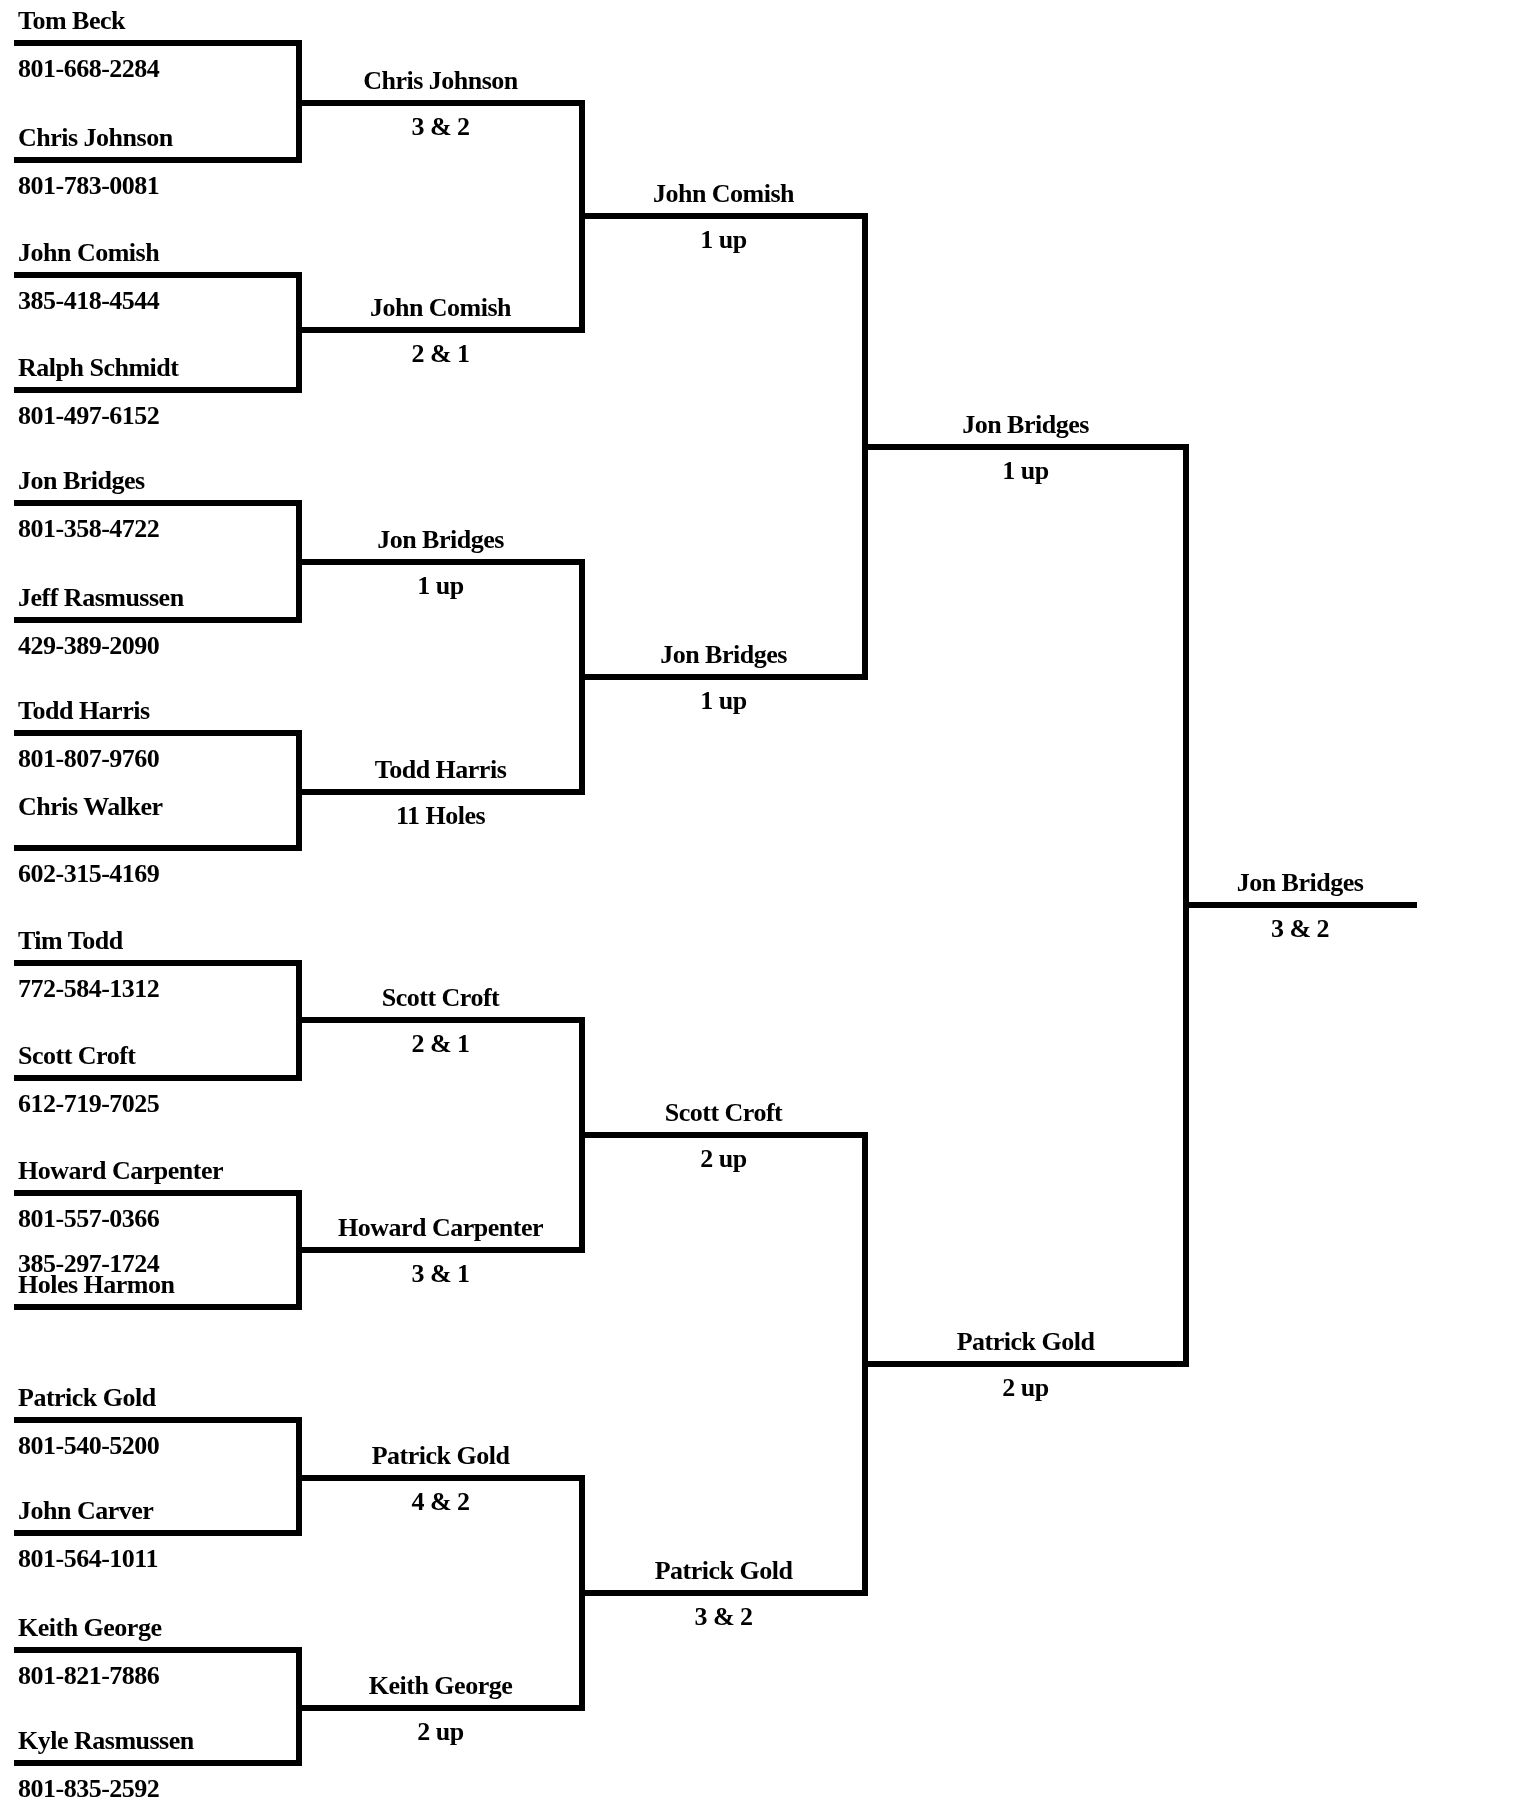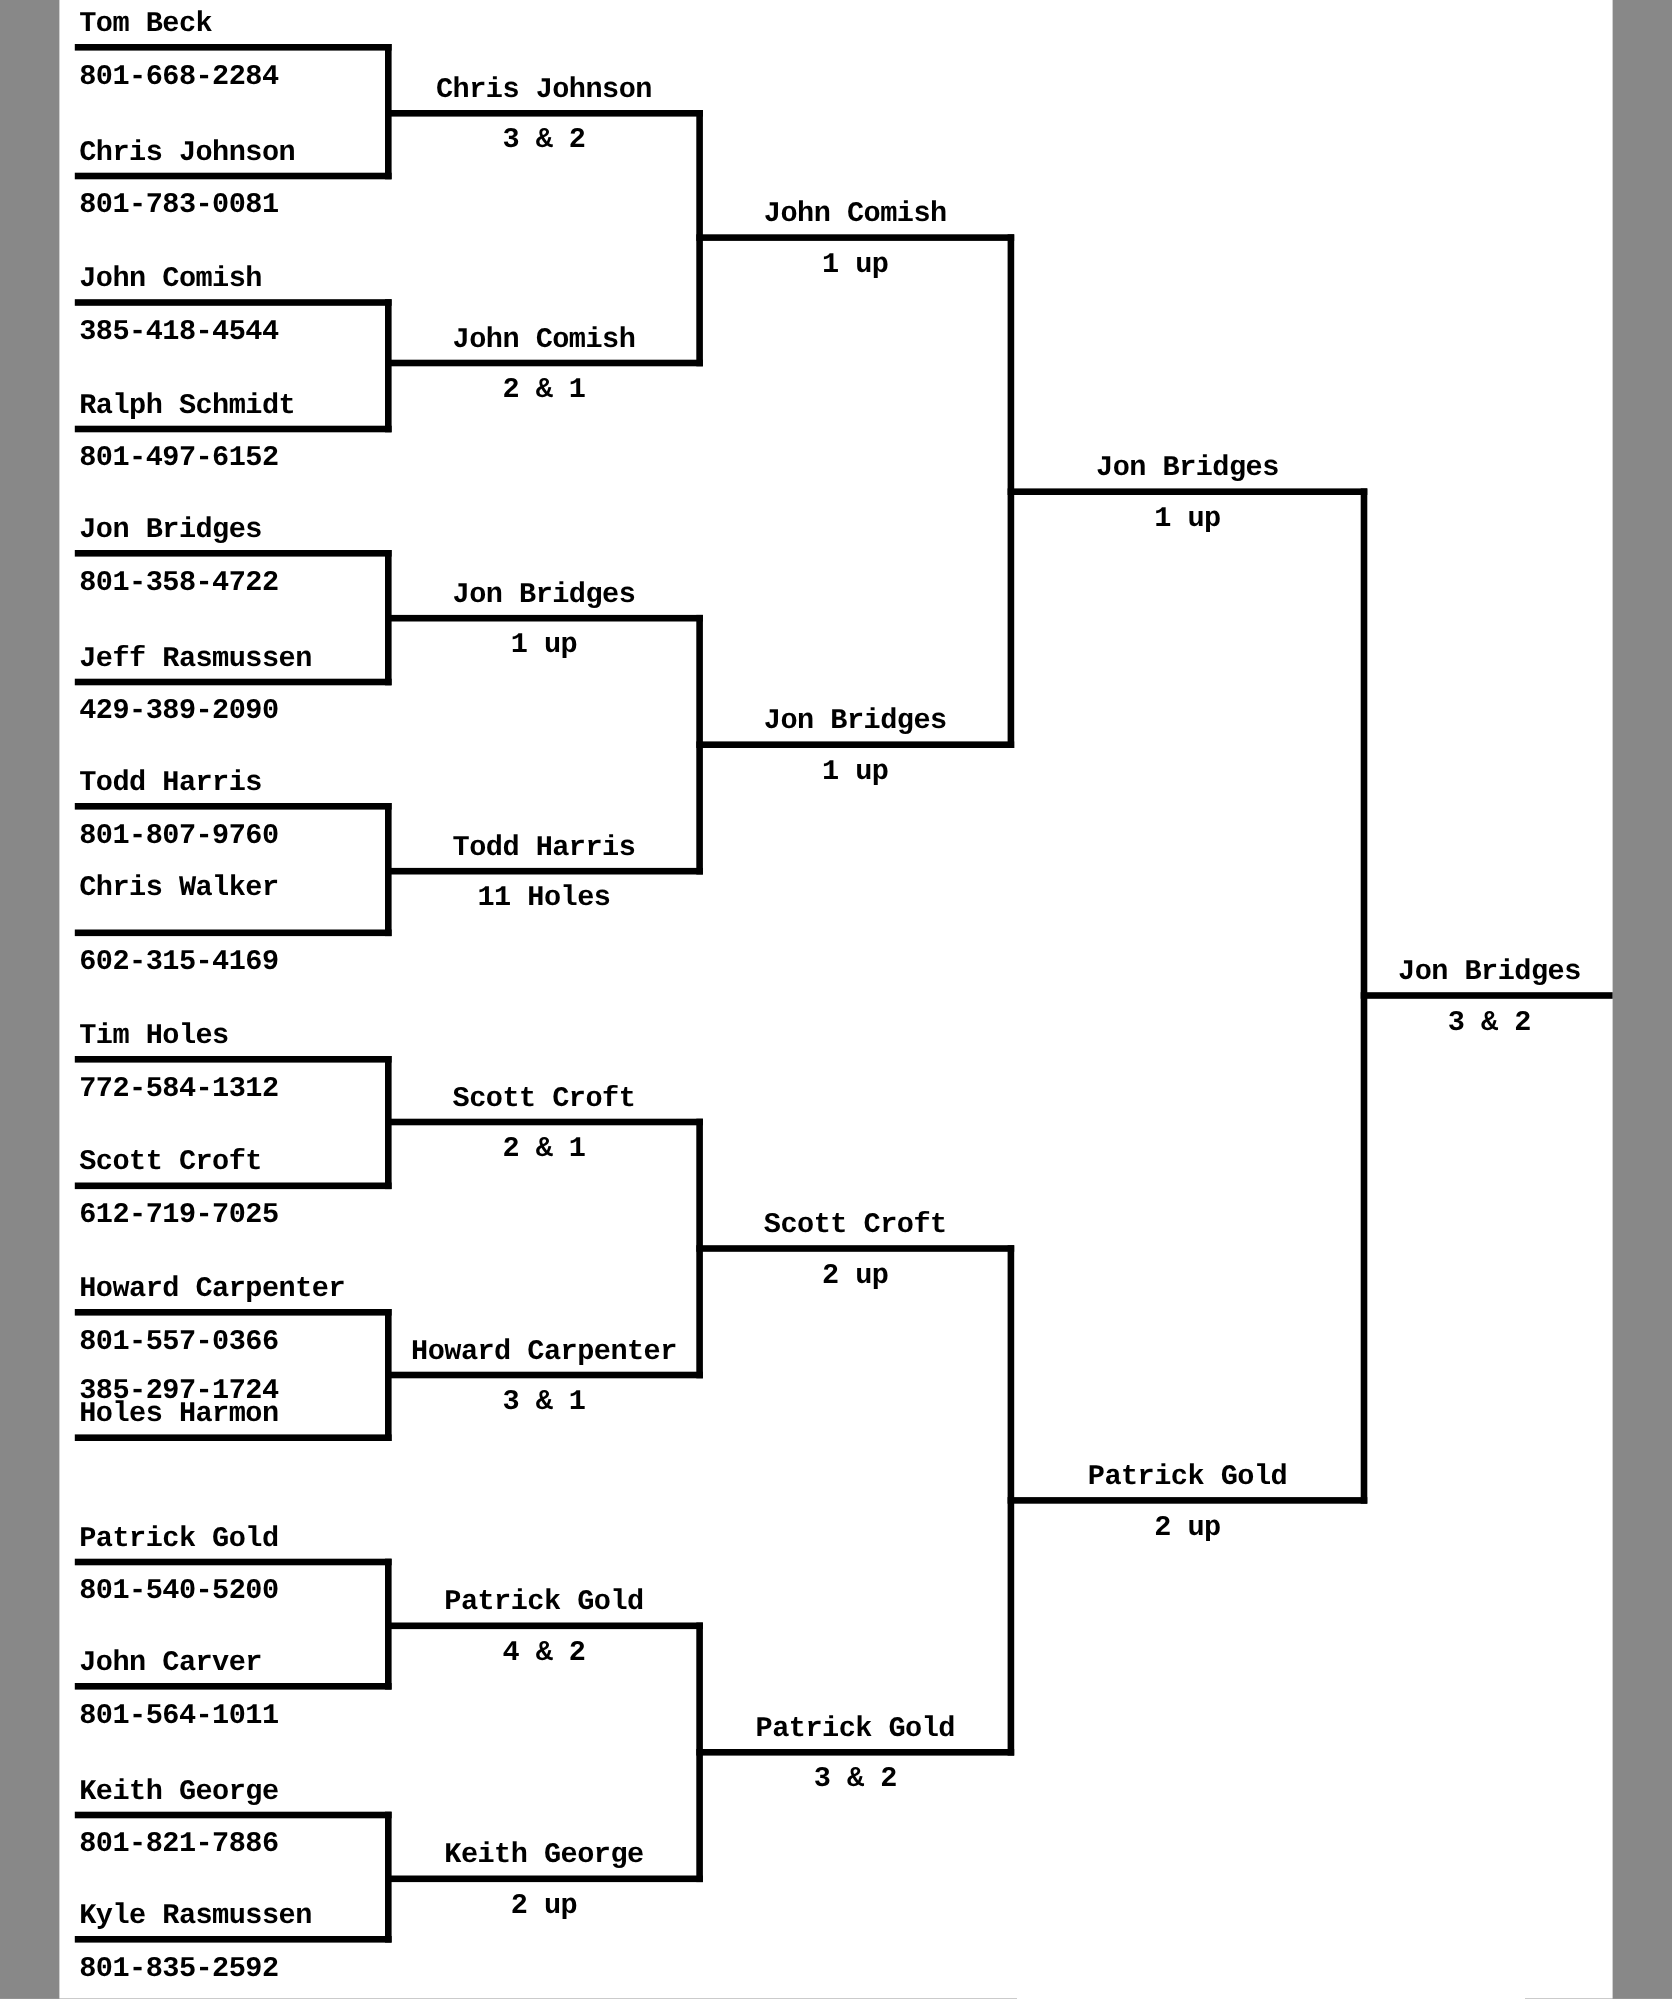--- a/index.html
+++ b/index.html
@@ -1,22 +1,22 @@
 <!DOCTYPE html>
 <html><head>
 <meta charset="utf-8">
 <style>
   html,body{margin:0;padding:0;background:#888;}
   #canvas{
     position:relative;
-    width:1412px;height:1817px;
+    width:1520px;height:1817px;
     margin:0 auto;
     background:var(--bg,#ffffff);
     overflow:hidden;
-    font-family:Liberation Mono, monospace;
+    font-family:Liberation Serif, serif;
   }
   .txt{
     position:absolute;
     left:18px;
     font-weight:700;
     font-size:26px;
     line-height:30px;
     letter-spacing:-0.5px;
     color:var(--ink,#000);
     white-space:nowrap;
@@ -85,21 +85,21 @@
     <div class="txt" style="top:792px">Chris Walker</div>
     <div class="hline" style="left:14px;top:845px;width:288px"></div>
     <div class="txt" style="top:859px">602-315-4169</div>
     <div class="vline" style="left:296px;top:730px;height:121px"></div>
     <div class="hline" style="left:296px;top:789px;width:289px"></div>
     <div class="wtxt" style="left:296px;top:755px;width:289px">Todd Harris</div>
     <div class="wtxt" style="left:296px;top:801px;width:289px">11 Holes</div>
   </div>
 
   <div>
-    <div class="txt" style="top:926px">Tim Holes</div>
+    <div class="txt" style="top:926px">Tim Todd</div>
     <div class="hline" style="left:14px;top:960px;width:288px"></div>
     <div class="txt" style="top:974px">772-584-1312</div>
     <div class="txt" style="top:1041px">Scott Croft</div>
     <div class="hline" style="left:14px;top:1075px;width:288px"></div>
     <div class="txt" style="top:1089px">612-719-7025</div>
     <div class="vline" style="left:296px;top:960px;height:121px"></div>
     <div class="hline" style="left:296px;top:1017px;width:289px"></div>
     <div class="wtxt" style="left:296px;top:983px;width:289px">Scott Croft</div>
     <div class="wtxt" style="left:296px;top:1029px;width:289px">2 &amp; 1</div>
   </div>

